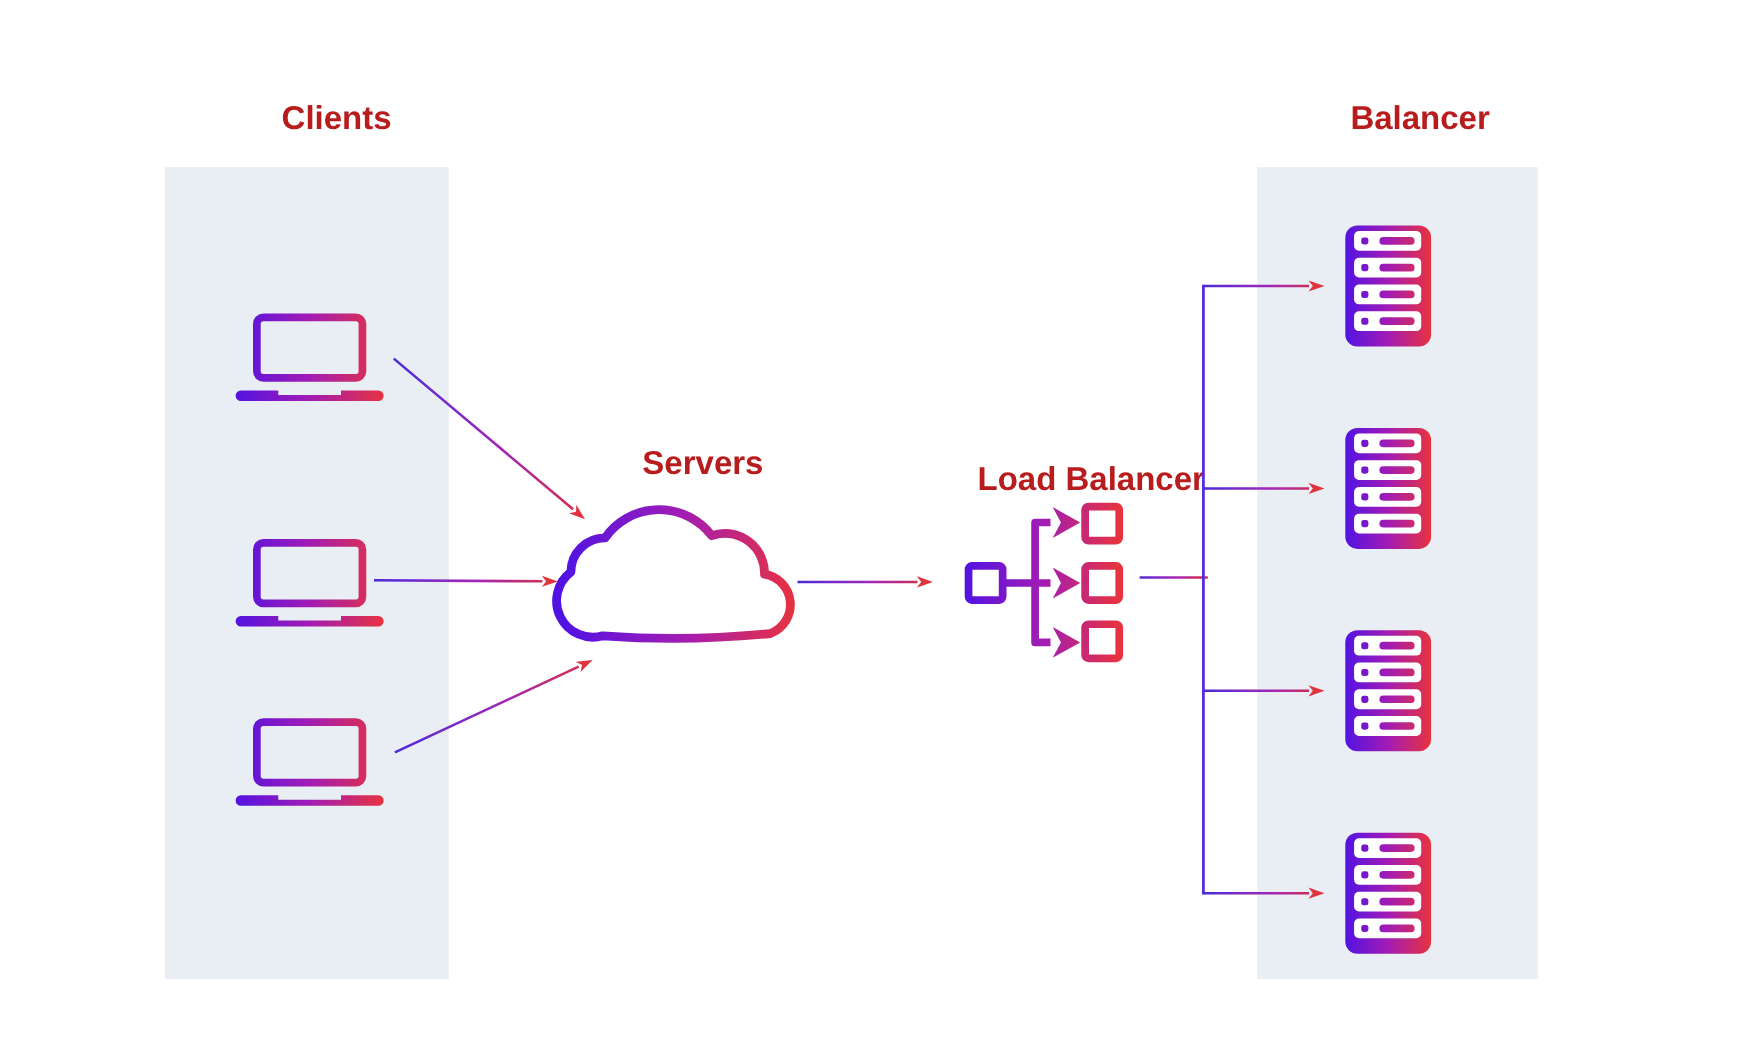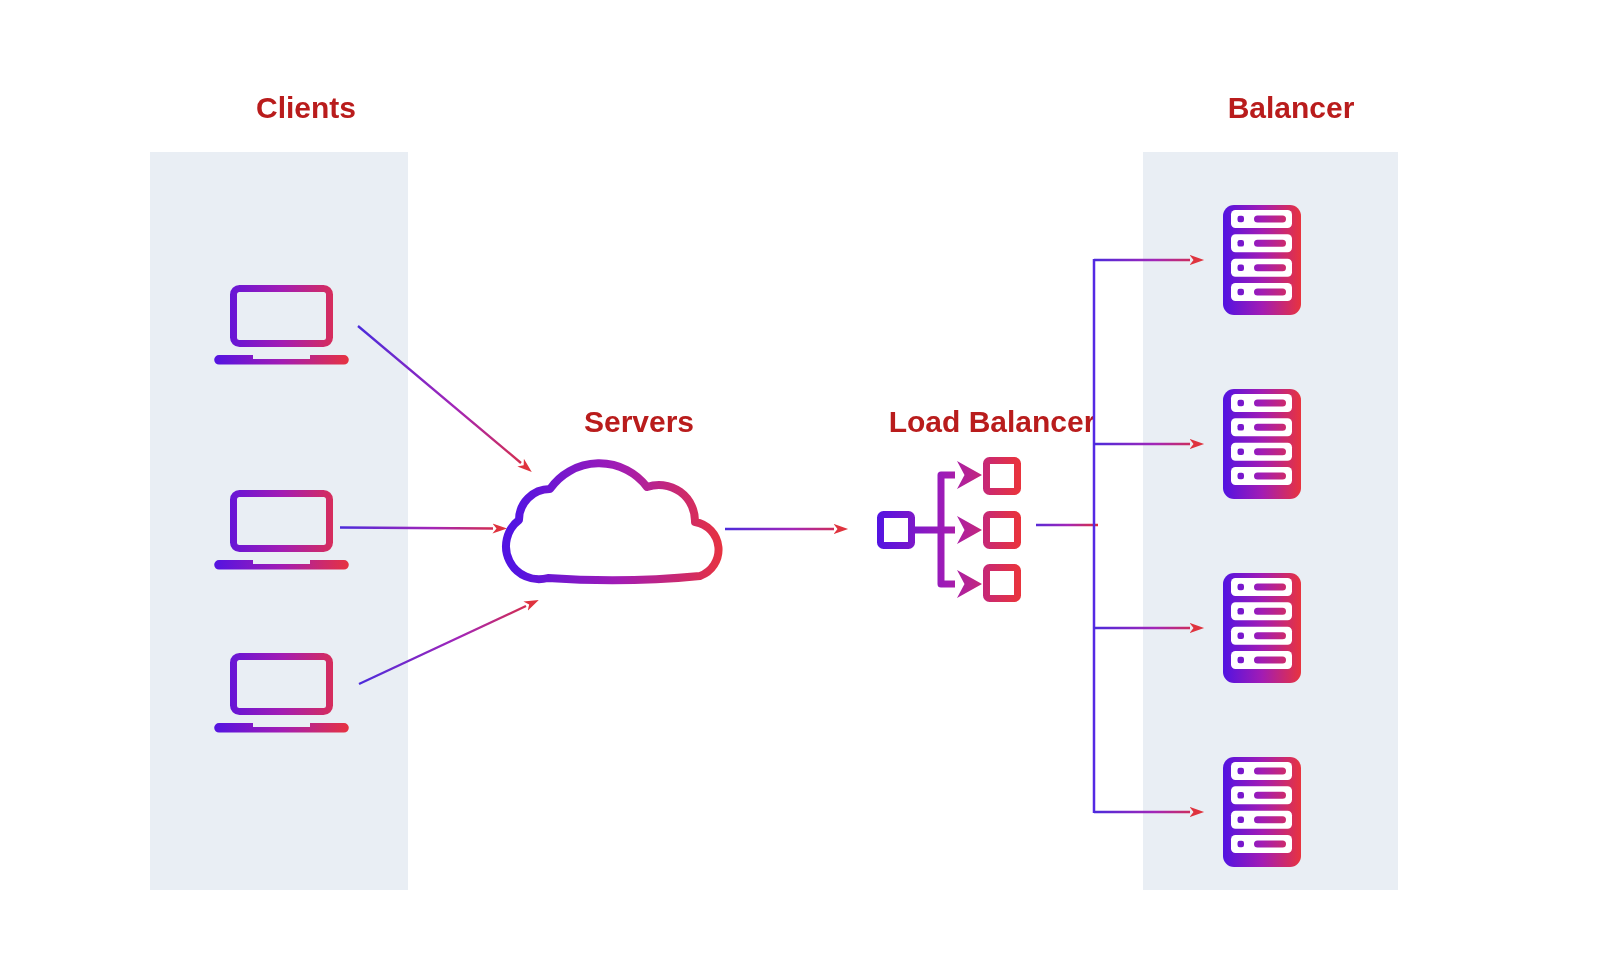--- a/index.html
+++ b/index.html
@@ -5,21 +5,21 @@
   html,body{margin:0;padding:0;background:#ffffff;}
   #canvas{position:relative;width:1600px;height:963px;background:#ffffff;overflow:hidden;
           font-family:"Liberation Sans",sans-serif;}
   .panel{position:absolute;background:#E9EEF4;}
   #clients-panel{left:150px;top:152px;width:258px;height:738px;}
   #servers-panel{left:1143px;top:152px;width:255px;height:738px;}
   .label{position:absolute;transform:translateX(-50%);font-weight:bold;font-size:30px;
          color:#b91c1c;white-space:nowrap;letter-spacing:0px;margin-left:27px;}
   #clients-label{left:279px;top:91px;}
   #internet-label{left:612px;top:405px;}
-  #lb-label{left:965px;top:405px;}
+  #lb-label{left:965px;top:419px;}
   #servers-label{left:1264px;top:91px;}
   #gfx{position:absolute;left:0;top:0;}
   .slot{fill:#ffffff;}
   .thin{fill:none;stroke-width:2.3px;}
   .glyph-stroke{fill:none;stroke-width:7px;stroke-linejoin:round;}
 </style>
 </head>
 <body>
 
 <div id="canvas">

